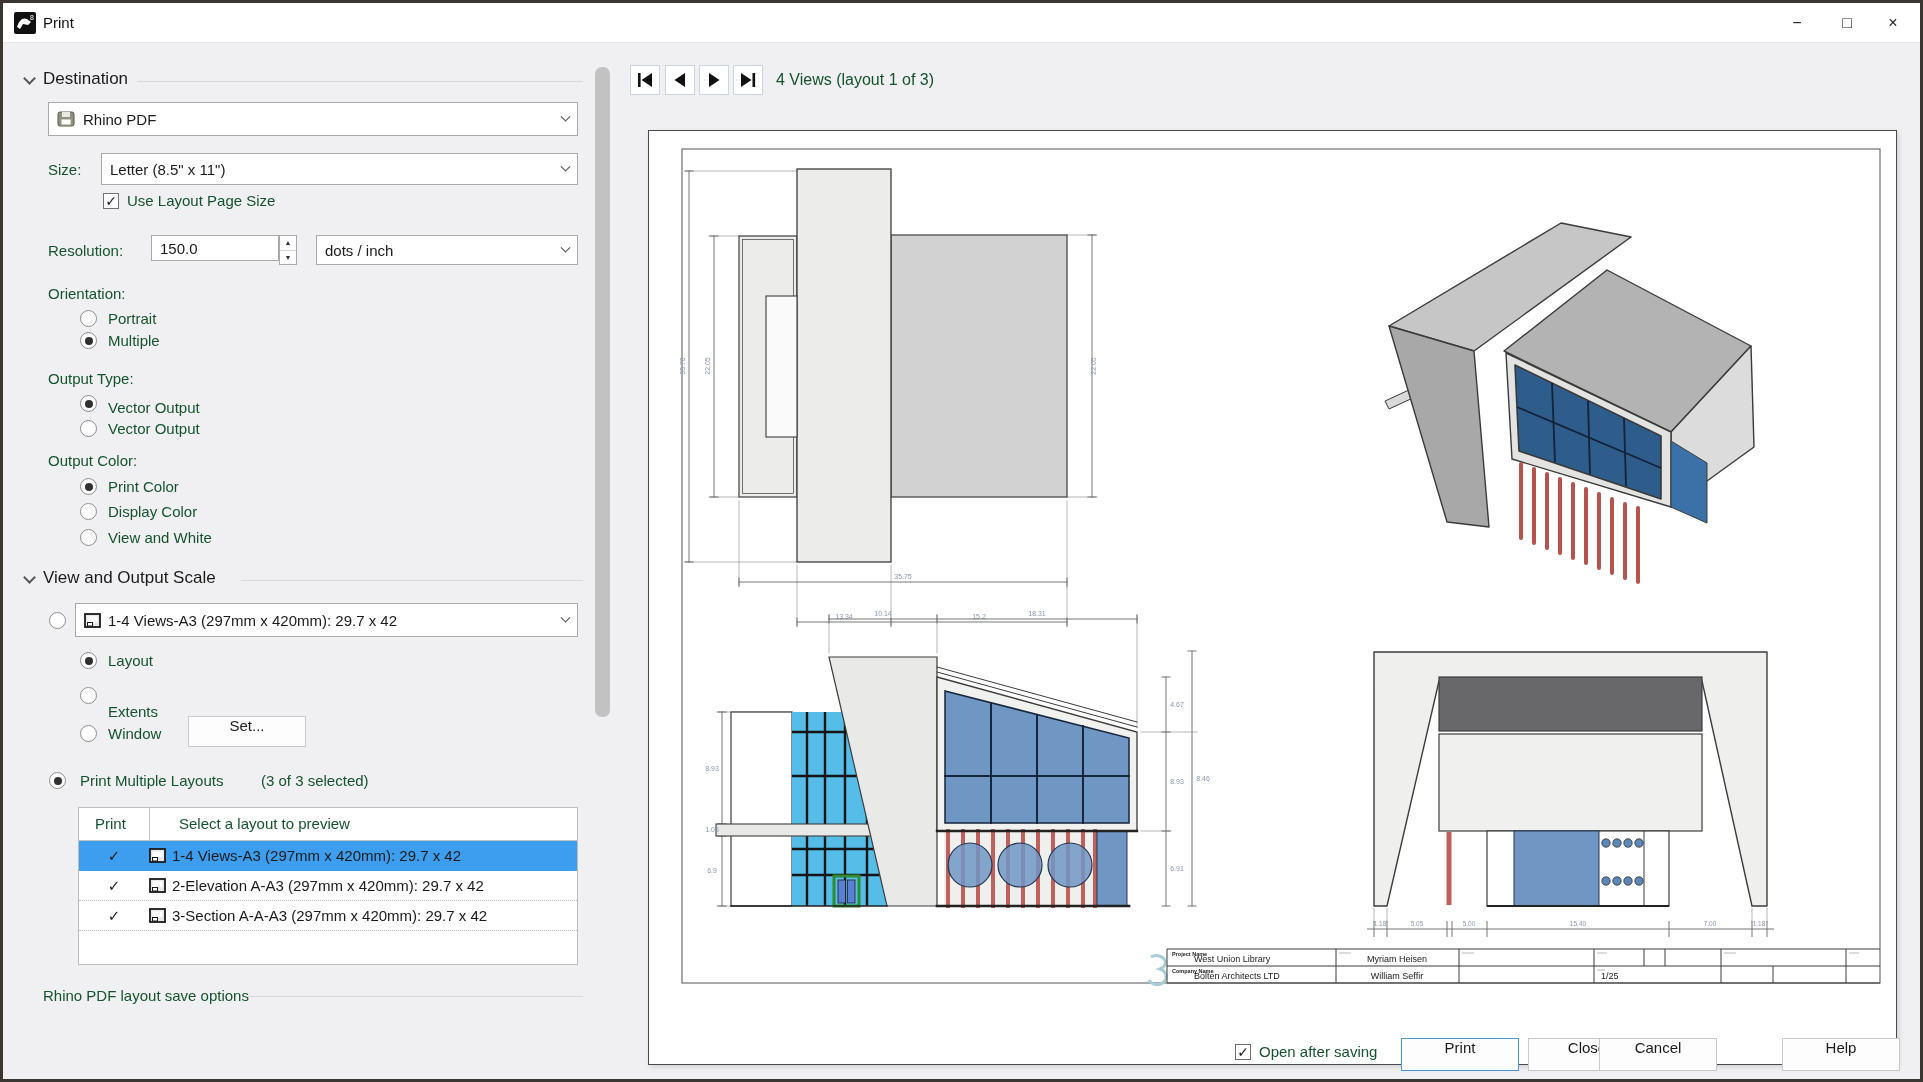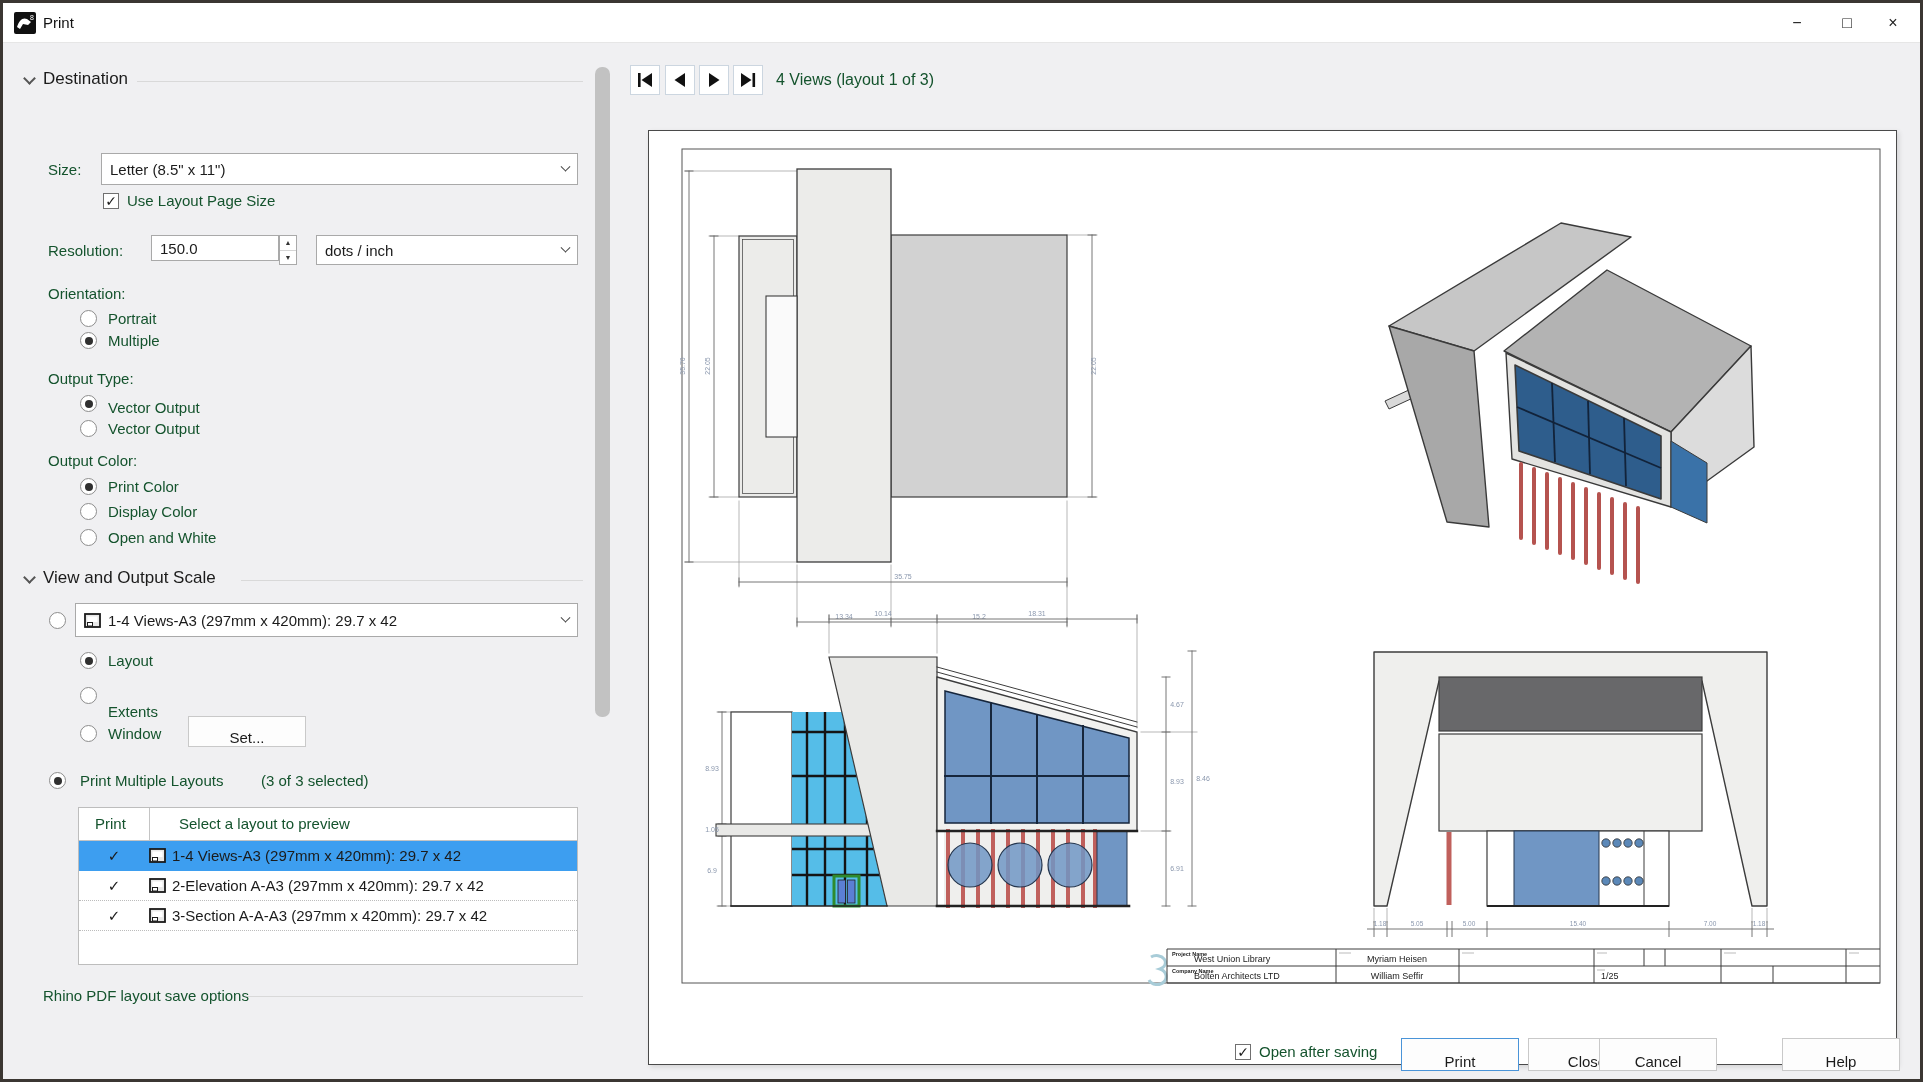--- a/index.html
+++ b/index.html
@@ -14,21 +14,21 @@
   .chev-hdr{position:absolute;width:9px;height:9px;border:solid #555;border-width:0 2px 2px 0;transform:rotate(45deg);}
   .dd{position:absolute;background:#fff;border:1px solid #a9a9a9;display:flex;align-items:center;padding:0 8px;font-size:15px;color:#1b1b1b;}
   .dd .chev{margin-left:auto;width:7px;height:7px;border:solid #444;border-width:0 1.6px 1.6px 0;transform:rotate(45deg) translate(-2px,-2px);}
   .txtbox{position:absolute;background:#fff;border:1px solid #a9a9a9;font-size:15px;color:#1b1b1b;padding:0 8px;display:flex;align-items:center;}
   .spin{position:absolute;width:18px;background:#fff;border:1px solid #a9a9a9;display:flex;flex-direction:column;}
   .spin div{flex:1;font-size:7px;line-height:7px;text-align:center;color:#333;border-bottom:1px solid #d5d5d5;display:flex;align-items:center;justify-content:center;}
   .spin div:last-child{border-bottom:none;}
   .radio{position:absolute;width:17px;height:17px;border:1px solid #8d8d8d;border-radius:50%;background:#fff;}
   .radio.sel::after{content:"";position:absolute;left:3.5px;top:3.5px;width:8px;height:8px;border-radius:50%;background:#303030;}
   .cb{position:absolute;width:16px;height:16px;background:#fff;border:1px solid #707070;font-size:14px;line-height:14px;font-weight:bold;color:#1a1a1a;text-align:center;}
-  .btn{position:absolute;width:118px;height:33px;background:#fdfdfd;border:1px solid #c9c9c9;font-size:15px;color:#1b1b1b;display:flex;align-items:flex-end;justify-content:center;}
+  .btn{position:absolute;width:118px;height:33px;background:#fdfdfd;border:1px solid #c9c9c9;font-size:15px;color:#1b1b1b;display:flex;align-items:flex-start;justify-content:center;}
   .btn.primary{border:1px solid #4a94d8;}
   .navbtn{position:absolute;top:62px;width:30px;height:30px;background:#fff;border:1px solid #ccd6e0;display:flex;align-items:center;justify-content:center;}
   #layout-table{position:absolute;left:75px;top:804px;width:500px;height:158px;background:#fff;border:1px solid #bdbdbd;font-size:15px;color:#1b1b1b;}
   #layout-table .thead{position:relative;height:33px;border-bottom:1px solid #c4c4c4;}
   #layout-table .coldiv{position:absolute;left:70px;top:0;bottom:0;width:1px;background:#c4c4c4;}
   #layout-table .trow{position:relative;height:30px;display:flex;align-items:center;border-bottom:1px dotted #bcbcbc;}
   #layout-table .trow.sel{background:#3d9ef0;border-bottom:1px solid #3d9ef0;}
   .check{width:70px;text-align:center;font-size:15px;color:#1a1a1a;flex:0 0 70px;}
   .rowlab{margin-left:6px;white-space:nowrap;}
   #scrollthumb{position:absolute;left:592px;top:64px;width:15px;height:650px;border-radius:7px;background:#c2c2c2;}
@@ -49,20 +49,29 @@
     <span class="title-text">Print</span>
     <span class="winctl" style="right:100px">−</span>
     <span class="winctl" style="right:50px">□</span>
     <span class="winctl" style="right:4px">×</span>
   </div>
 
   <span class="chev-hdr" style="left:22px;top:71px"></span>
   <span class="hdr" style="left:40px;top:66px">Destination</span>
   <div class="hline" style="left:134px;top:78px;width:446px"></div>
 
+  <div class="dd" style="left:45px;top:99px;width:530px;height:34px">
+    <svg width="18" height="18" style="margin-right:8px">
+      <rect x="1" y="2" width="16" height="14" rx="2" fill="#8f8f7e" stroke="#5c5c50"></rect>
+      <rect x="5" y="2" width="8" height="5" fill="#e9e9e2"></rect>
+      <rect x="4" y="9" width="10" height="6" fill="#ffffff" stroke="#9a9a8c"></rect>
+    </svg>
+    <span>Rhino PDF</span>
+    <span class="chev"></span>
+  </div>
 
   <span class="lbl" style="left:45px;top:158px">Size:</span>
   <div class="dd" style="left:98px;top:150px;width:477px;height:32px">
     <span>Letter (8.5" x 11")</span>
     <span class="chev"></span>
   </div>
 
   <span class="cb" style="left:100px;top:190px"><span>✓</span></span>
   <span class="lbl" style="left:124px;top:189px">Use Layout Page Size</span>
 
@@ -90,21 +99,21 @@
   <span class="lbl" style="left:105px;top:396px">Vector Output</span>
   <span class="radio" style="left:77px;top:417px"></span>
   <span class="lbl" style="left:105px;top:417px">Vector Output</span>
 
   <span class="lbl" style="left:45px;top:449px">Output Color:</span>
   <span class="radio sel" style="left:77px;top:475px"></span>
   <span class="lbl" style="left:105px;top:475px">Print Color</span>
   <span class="radio" style="left:77px;top:500px"></span>
   <span class="lbl" style="left:105px;top:500px">Display Color</span>
   <span class="radio" style="left:77px;top:526px"></span>
-  <span class="lbl" style="left:105px;top:526px">Open and White</span>
+  <span class="lbl" style="left:105px;top:526px">View and White</span>
 
   <span class="chev-hdr" style="left:22px;top:570px"></span>
   <span class="hdr" style="left:40px;top:565px">View and Output Scale</span>
   <div class="hline" style="left:238px;top:577px;width:342px"></div>
 
   <span class="radio" style="left:46px;top:609px"></span>
   <div class="dd" style="left:72px;top:600px;width:503px;height:34px">
     <svg width="17" height="15" style="margin-right:7px">
       <rect x="1" y="1" width="15" height="13" fill="#e8e8e8" stroke="#1a1a1a" stroke-width="1.8"></rect>
       <rect x="3.5" y="3.5" width="10" height="5.5" fill="#ffffff"></rect>

